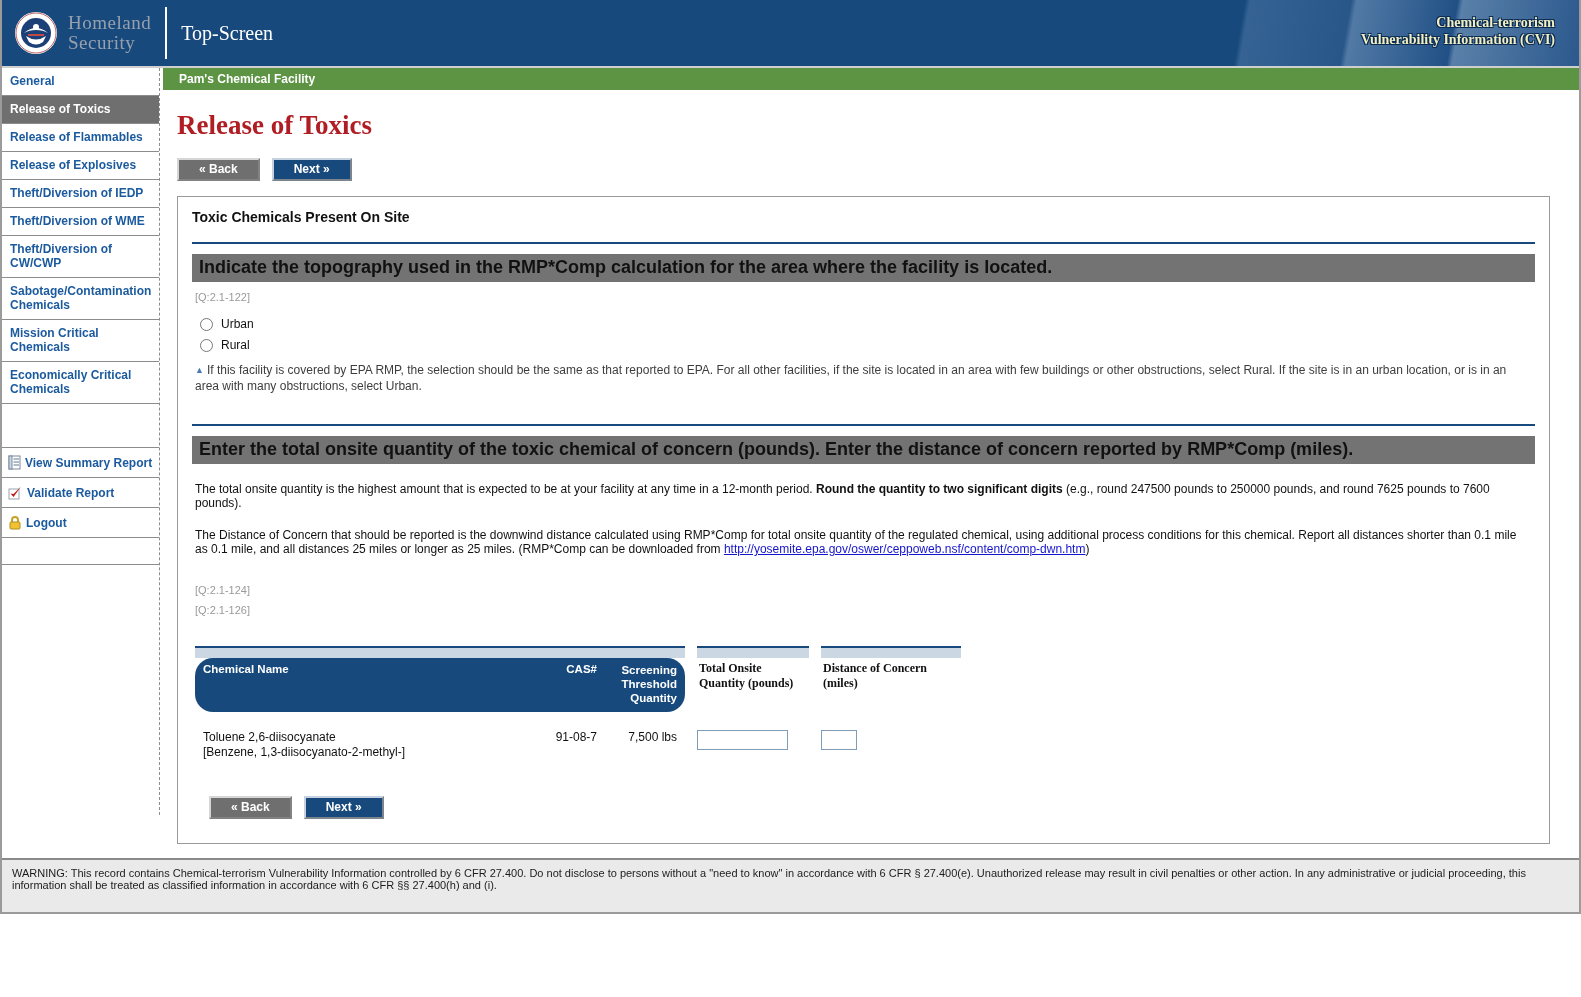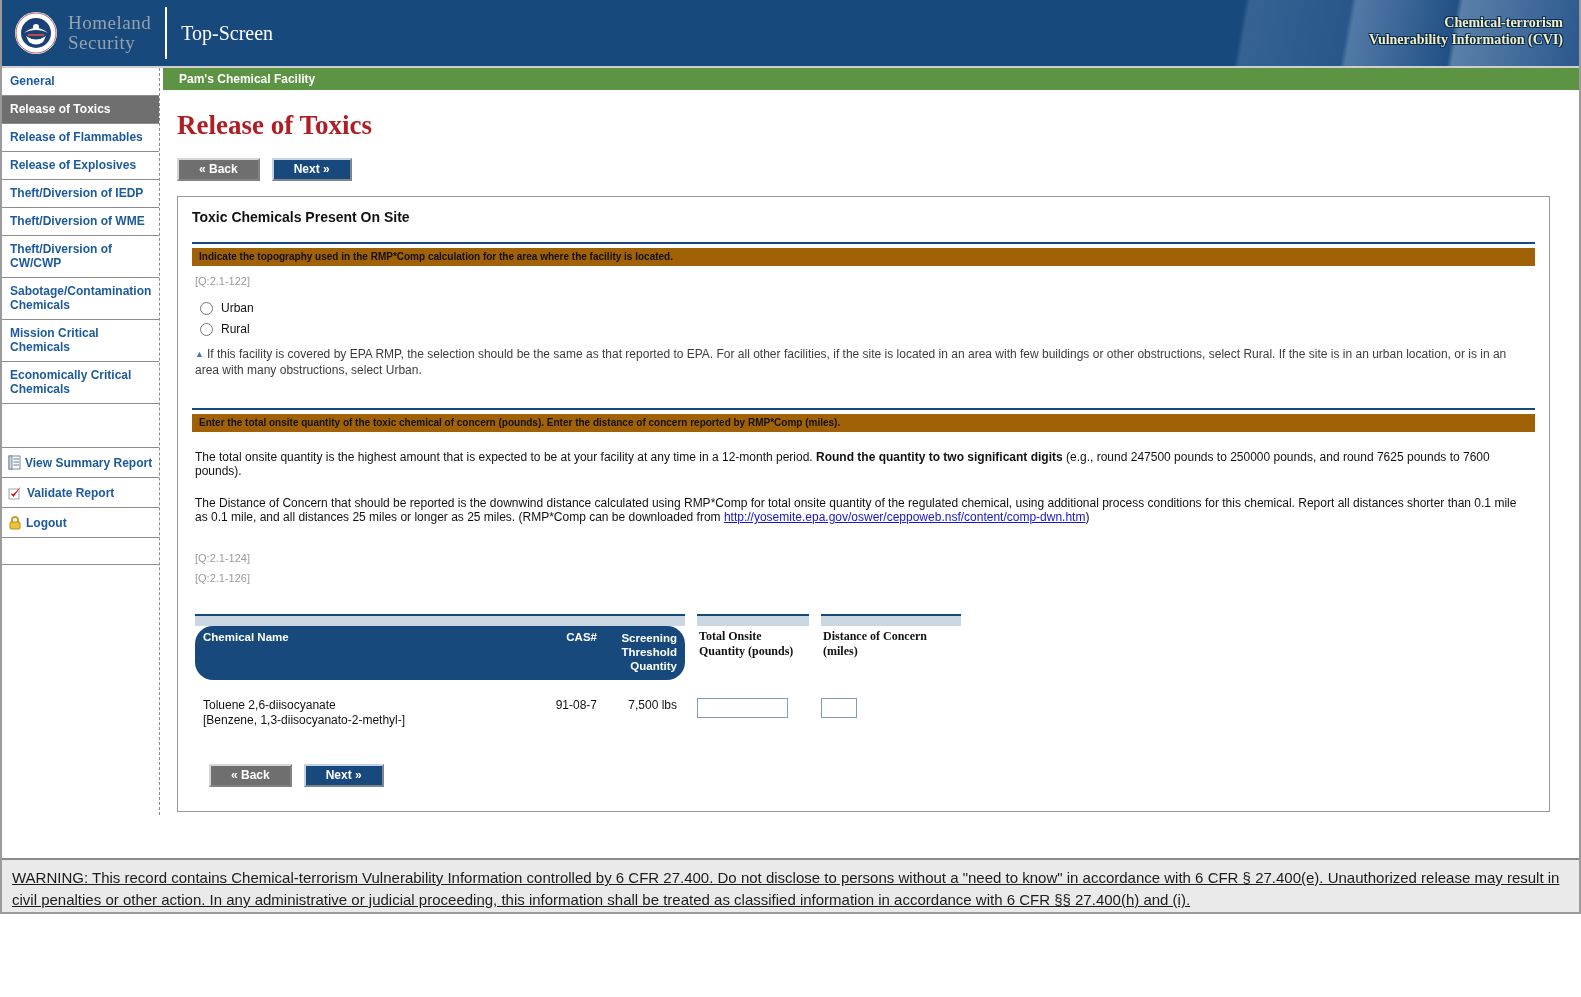--- a/index.html
+++ b/index.html
@@ -18,21 +18,21 @@
     background:
       linear-gradient(100deg, rgba(23,73,125,0) 35%, rgba(90,130,175,.45) 36%, rgba(60,100,150,.5) 55%, rgba(140,170,205,.5) 56%, rgba(40,85,140,.6) 75%, rgba(170,195,220,.45) 76%, rgba(60,100,155,.55) 100%);
   }
   .logo-block { display: flex; align-items: center; gap: 10px; padding: 0 14px 0 12px; }
   .seal { width: 44px; height: 44px; }
   .logo-text { font-family: "Liberation Serif", serif; color: #97a1ae; font-size: 19px; line-height: 20px; letter-spacing: .5px; }
   .header-divider { width: 2px; height: 52px; background: #ffffff; margin-right: 14px; }
   .title-block { color: #fff; font-family: "Liberation Serif", serif; z-index: 2; }
   .app-title { font-size: 24px; font-weight: bold; line-height: 26px; }
   .app-subtitle { font-size: 20px; line-height: 24px; font-weight: normal; }
-  .cvi { position: absolute; right: 16px; top: 14px; text-align: right; z-index: 3;
+  .cvi { position: absolute; right: 24px; top: 14px; text-align: right; z-index: 3;
     font-family: "Liberation Serif", serif; font-weight: bold; font-size: 14px; line-height: 17px;
     color: #F2EFC2; text-shadow: 1px 1px 0 #0a2a50, -1px -1px 0 #0a2a50, 1px -1px 0 #0a2a50, -1px 1px 0 #0a2a50; }
 
   
   .body-row { display: flex; align-items: stretch; }
   nav.sidebar { width: 158px; flex: 0 0 158px; height: 747px; border-right: 1px dashed #8c8c8c; background: #fff; }
   .nav-item { display: block; padding: 6px 8px 7px; font-size: 12px; font-weight: bold; color: #1B5A9E;
     border-bottom: 1px solid #8c8c8c; background: #fff; cursor: pointer; line-height: 14px; }
   .nav-item.selected { background: #6F6F6F; color: #ffffff; }
   .nav-spacer { height: 44px; border-bottom: 1px solid #8c8c8c; }
@@ -52,21 +52,21 @@
   .btn { font-family: "Liberation Sans", sans-serif; font-size: 12px; font-weight: bold; color: #fff;
     padding: 2px 20px 3px; cursor: pointer; }
   .btn.back { background: #6F6F6F; border: 2px outset #d6d6d6; }
   .btn.next { background: #17497D; border: 2px outset #c6d2e2; }
 
   .panel { width: 1373px; min-height: 608px; border: 1px solid #9a9a9a; background: #fff; padding-bottom: 24px; }
   .panel-title { font-size: 14px; font-weight: bold; color: #111; padding: 12px 14px 2px; }
 
   .q-section { margin: 15px 14px 0; }
   .q-bar { border-top: 2px solid #17497D; }
-  .q-band { margin-top: 4px; background: #a16207; padding: 3px 7px 4px; font-size: 10px; font-weight: bold; color: #111; }
+  .q-band { margin-top: 10px; background: #737373; padding: 3px 7px 4px; font-size: 18px; font-weight: bold; color: #111; }
   .qid { color: #9a9a9a; font-size: 11px; margin: 9px 0 0 3px; }
   .radio-group { margin: 14px 0 0 8px; }
   .radio-row { display: flex; align-items: center; gap: 8px; margin-bottom: 7px; font-size: 12px; color: #111; }
   .radio-row input[type=radio] { width: 13px; height: 13px; cursor: pointer; }
   .note { margin: 10px 0 0 3px; font-size: 12px; color: #3d3d3d; line-height: 16px; max-width: 1330px; }
   .note .tri { color: #4a7ab5; font-size: 9px; margin-right: 3px; vertical-align: 1px; }
 
   .para { font-size: 12px; color: #111; line-height: 14px; margin: 18px 3px 0; max-width: 1352px; }
   .para a { color: #1515CC; text-decoration: underline; cursor: pointer; }
   .qid + .qid { margin-top: 8px; }
@@ -95,21 +95,21 @@
   .dr-dist { width: 140px; }
   .field { height: 20px; border: 1px solid #7F9DB9; background: #fff; font-size: 12px; padding: 0 3px; }
   .field.qty { width: 91px; }
   .field.dist { width: 36px; }
 
   .btn-row.bottom { margin: 36px 0 0 17px; }
 
   
   footer.warning-footer { position: absolute; left: 0; right: 0; bottom: 0; height: 54px;
     background: #EAEAEA; border-top: 2px solid #8a8a8a; padding: 7px 10px 0; }
-  footer.warning-footer p { font-size: 15px; color: #1c1c1c; line-height: 22px; text-decoration: underline; }
+  footer.warning-footer p { font-size: 11px; color: #1c1c1c; line-height: 12px; }
 </style>
 </head>
 <body>
 
 <div class="page">
 
   <header class="app-header">
     <div class="flag-art"></div>
     <div class="logo-block">
       <svg class="seal" viewBox="0 0 44 44">

